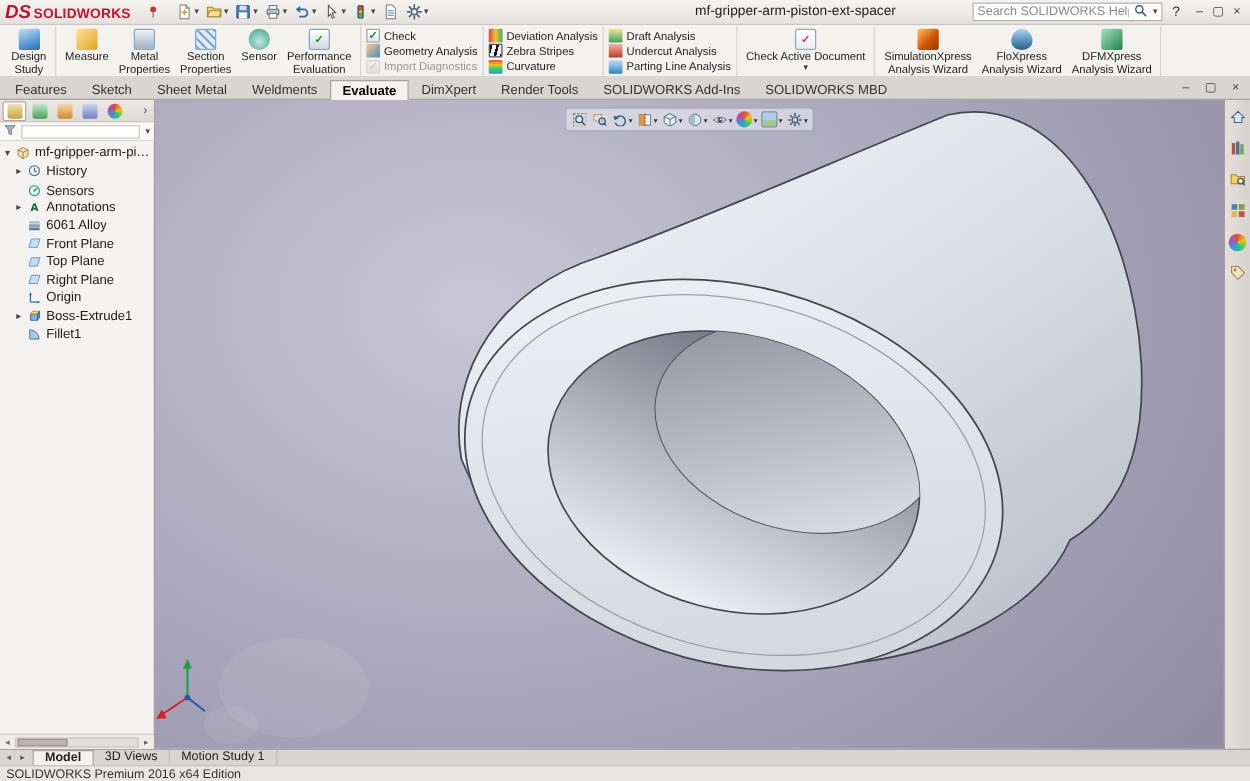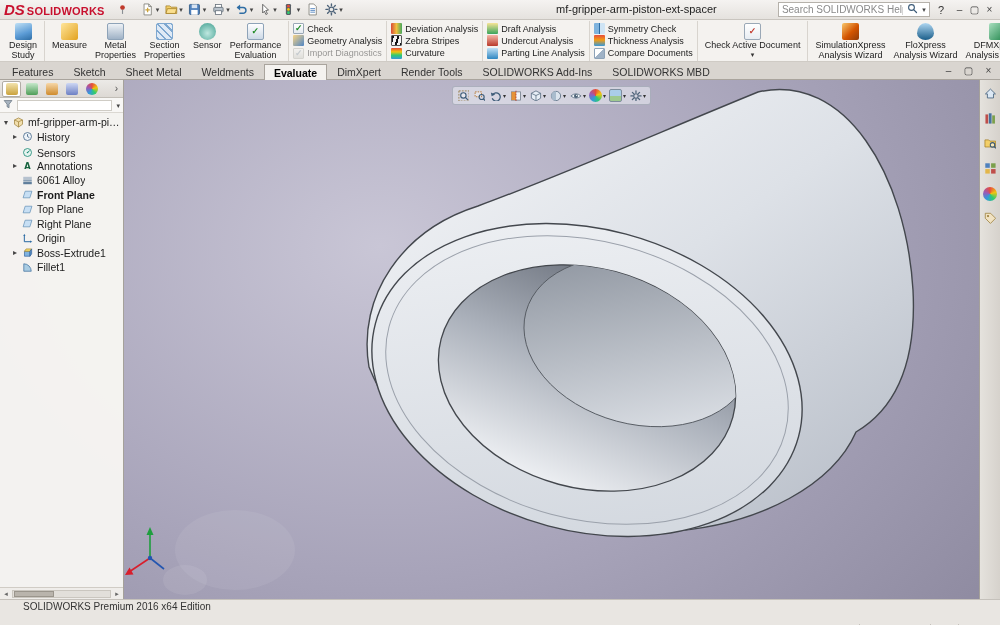--- a/index.html
+++ b/index.html
@@ -81,21 +81,21 @@
   .tp-btn .ic{width:14px;height:14px;}
 
   
   #bottombar{height:13px;background:#d8d4cf;border-top:1px solid #a9a49d;display:flex;align-items:stretch;padding-left:2px;}
   #bt-nav{display:flex;align-items:center;gap:1px;margin-right:3px;}
   .bt-arrow{font-size:7px;color:#555;width:10px;text-align:center;}
   #bottom-tabs{display:flex;list-style:none;}
   .btab{padding:0 9px;font-size:10px;line-height:12px;color:#222;border-right:1px solid #c2beb7;white-space:nowrap;}
   .btab.active{background:#f4f2ef;font-weight:bold;border:1px solid #a9a49d;border-bottom:none;}
   #statusbar{height:13px;background:#e9e6e2;border-top:1px solid #c5c1bb;display:flex;align-items:center;font-size:10px;color:#333;}
-  #status-left{padding-left:5px;white-space:nowrap;margin-left:18px;}
+  #status-left{padding-left:5px;white-space:nowrap;}
   #status-right{margin-left:auto;display:flex;align-items:center;height:12px;}
   .scell{padding:0 9px;border-left:1px solid #c5c1bb;display:flex;align-items:center;gap:3px;height:12px;white-space:nowrap;margin-top:48px;}
   .scaret{font-size:7px;color:#444;}
 
   
   .ic{display:inline-flex;align-items:center;justify-content:center;flex:none;width:16px;height:16px;border-radius:2px;background:transparent;font-size:10px;line-height:1;}
   .ic svg{width:92%;height:92%;display:block;}
   .ic-design-study{background:linear-gradient(160deg,#bfe0f5,#5b9bd5 60%,#2e6da4);}
   .ic-measure{background:linear-gradient(135deg,#ffe59a,#e2a220);}
   .ic-mass-properties{background:linear-gradient(180deg,#eef2f6,#9fb2c6);border:1px solid #8ea3b8;}
@@ -348,34 +348,20 @@
           </div>
           <div class="rsmall">
             <span class="ic ic-undercut-analysis" style="width: 11px; height: 11px;"></span>
             <span class="rsl">Undercut Analysis</span>
           </div>
           <div class="rsmall">
             <span class="ic ic-parting-line-analysis" style="width: 11px; height: 11px;"></span>
             <span class="rsl">Parting Line Analysis</span>
           </div>
         </div>
-        <div class="rgroup small">
-          <div class="rsmall">
-            <span class="ic ic-symmetry-check" style="width: 11px; height: 11px;"></span>
-            <span class="rsl">Symmetry Check</span>
-          </div>
-          <div class="rsmall">
-            <span class="ic ic-thickness-analysis" style="width: 11px; height: 11px;"></span>
-            <span class="rsl">Thickness Analysis</span>
-          </div>
-          <div class="rsmall">
-            <span class="ic ic-compare-documents" style="width: 11px; height: 11px;"></span>
-            <span class="rsl">Compare Documents</span>
-          </div>
-        </div>
         <div class="rgroup big">
           <div class="rbig">
             <span class="ic ic-check-active-document" style="width: 17px; height: 17px;"></span>
             <div class="rlabel">
               <div>Check Active Document</div>
             </div>
             <span class="rcaret">▾</span>
           </div>
         </div>
         <div class="rgroup big">
@@ -642,21 +628,21 @@
             <span class="arrow"></span>
             <span class="ic ic-material" style="width: 12px; height: 12px;">
               <svg viewBox="0 0 16 16">
                 <rect x="1.8" y="2.6" width="12.4" height="3.2" fill="#b6c2cf"></rect>
                 <rect x="1.8" y="6.4" width="12.4" height="3.2" fill="#8aa0b5"></rect>
                 <rect x="1.8" y="10.2" width="12.4" height="3.2" fill="#5f7e9c"></rect>
               </svg>
             </span>
             <span class="tlabel">6061 Alloy</span>
           </li>
-          <li class="titem" style="padding-left: 11px; font-weight: bold;">
+          <li class="titem" style="padding-left: 11px;">
             <span class="arrow"></span>
             <span class="ic ic-plane" style="width: 12px; height: 12px;">
               <svg viewBox="0 0 16 16">
                 <path d="M4.6 3.2 H14.4 L11.4 12.8 H1.6 Z" fill="rgba(190,220,245,.85)" stroke="#5d8cb3" stroke-width="1"></path>
               </svg>
             </span>
             <span class="tlabel">Front Plane</span>
           </li>
           <li class="titem" style="padding-left: 11px;">
             <span class="arrow"></span>
@@ -763,20 +749,31 @@
           <span class="ic ic-custom-properties" style="width: 14px; height: 14px;">
             <svg viewBox="0 0 16 16">
               <path d="M1.6 1.6 H8.2 L14.4 7.8 L8 14.2 L1.6 7.8 Z" fill="#f1e2c2" stroke="#9e823f"></path>
               <circle cx="5" cy="5" r="1.4" fill="#9e823f"></circle>
             </svg>
           </span>
         </div>
       </aside>
   </div>
 
+  <div id="bottombar">
+    <div id="bt-nav">
+        <span class="bt-arrow">◂</span>
+        <span class="bt-arrow">▸</span>
+      </div>
+    <ul id="bottom-tabs">
+        <li class="btab active">Model</li>
+        <li class="btab">3D Views</li>
+        <li class="btab">Motion Study 1</li>
+      </ul>
+  </div>
 
   <footer id="statusbar">
     <span id="status-left">SOLIDWORKS Premium 2016 x64 Edition</span>
     <div id="status-right">
       <span class="scell">
           <span>Editing Part</span>
         </span>
       <span class="scell">
           <span style="color:#666;">▦</span>
         </span>

